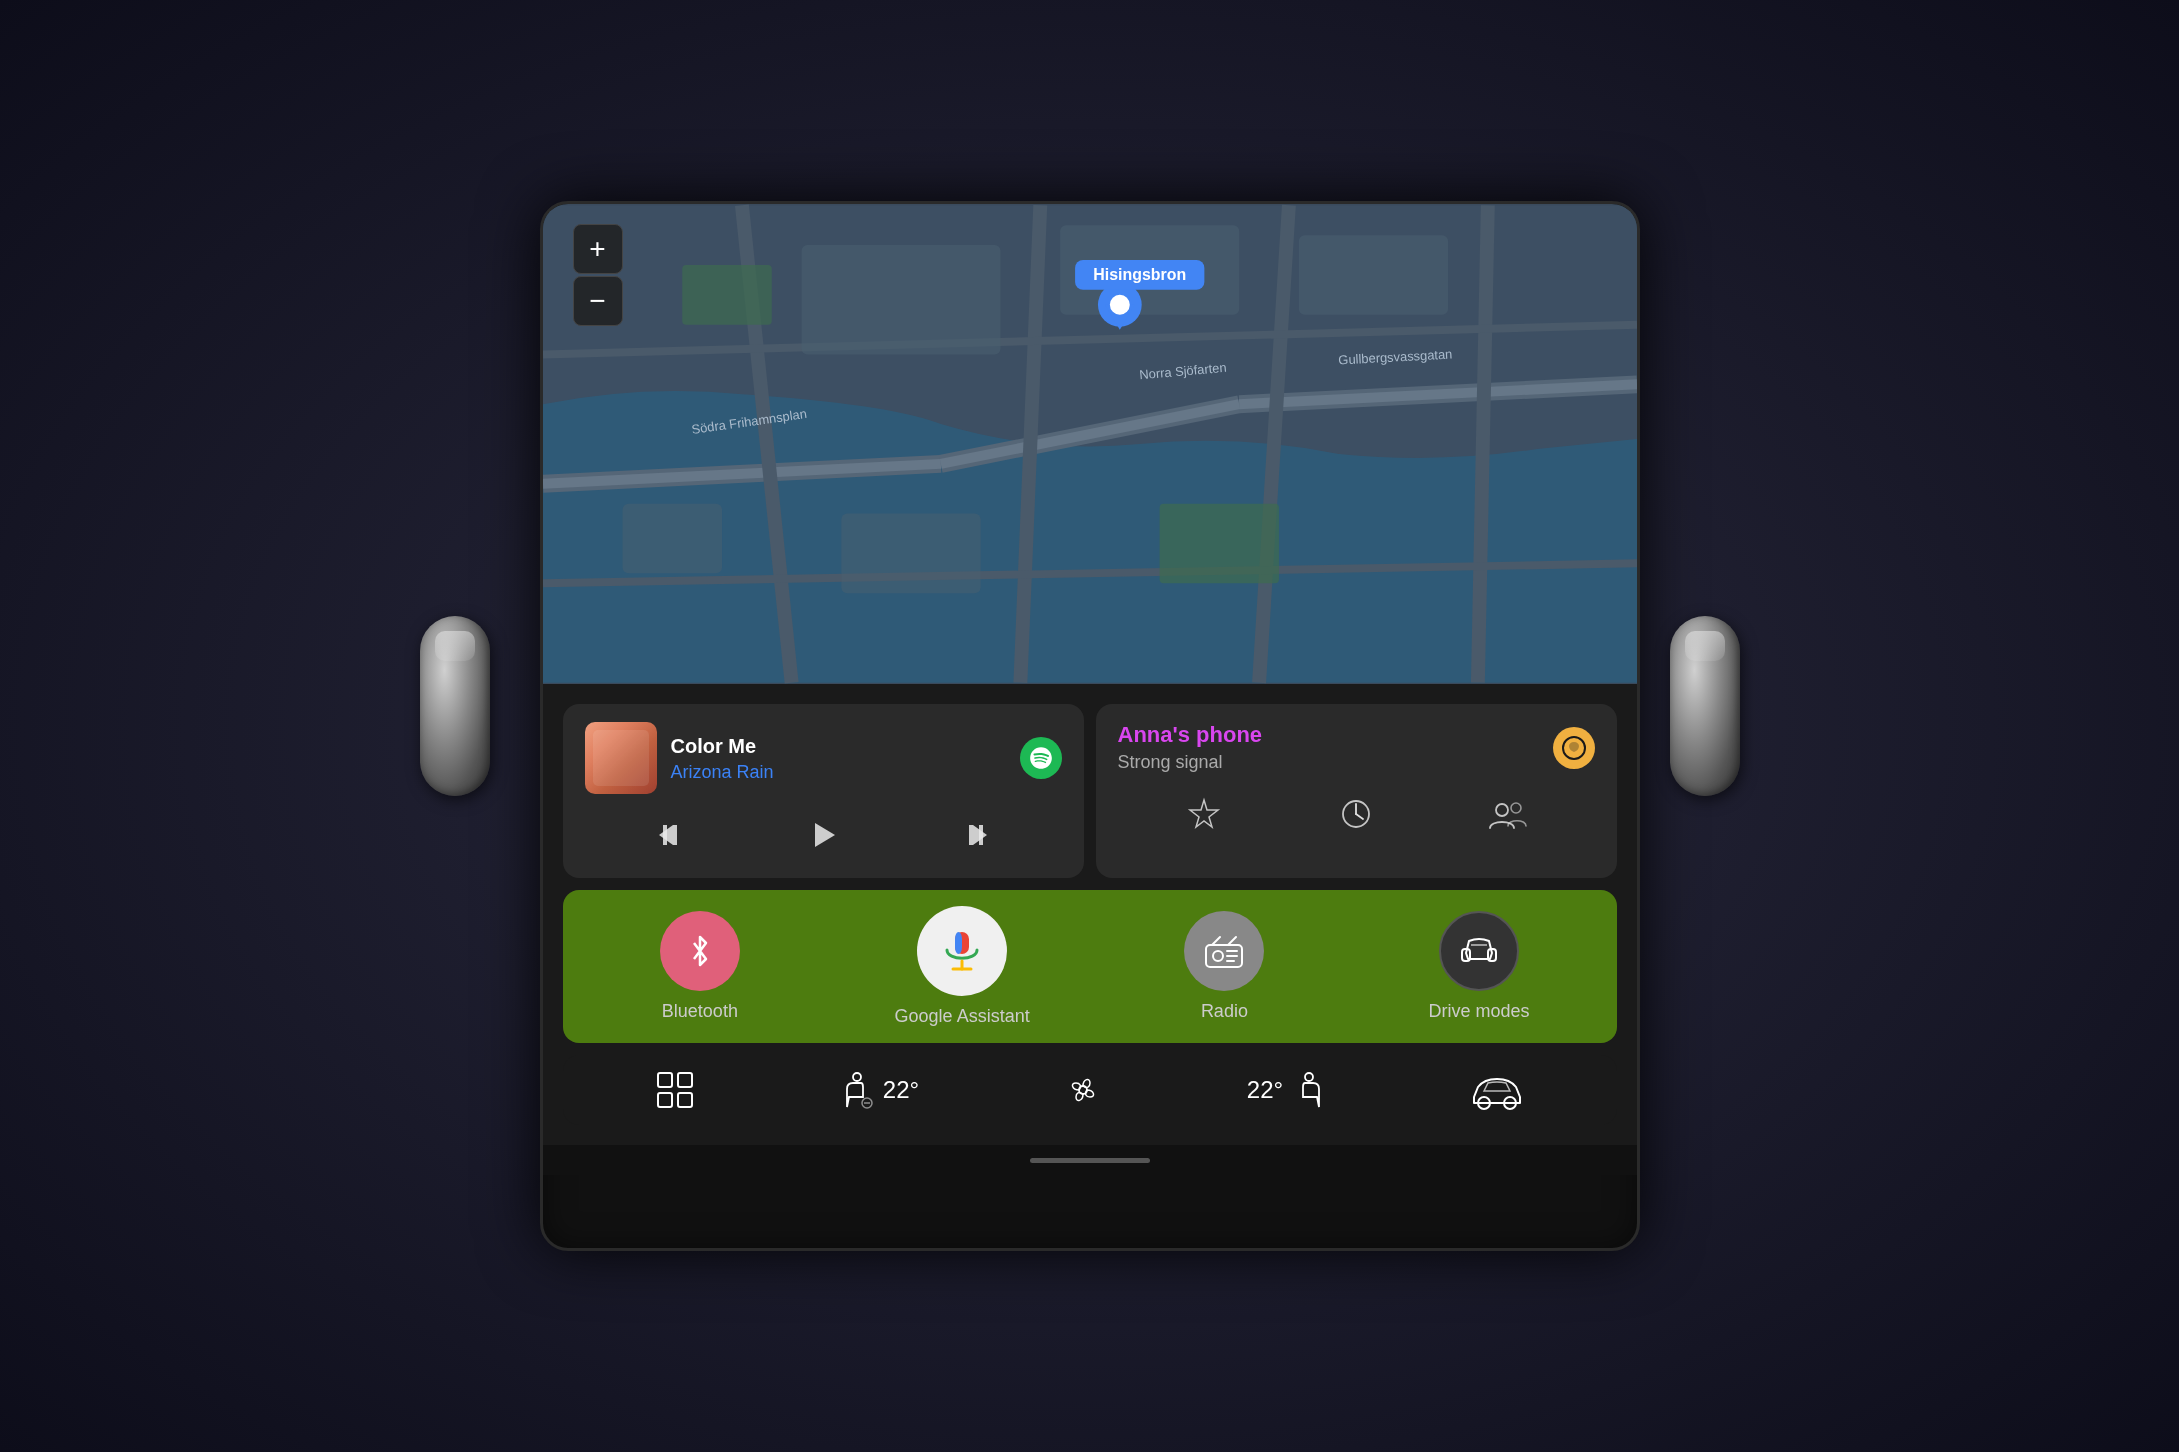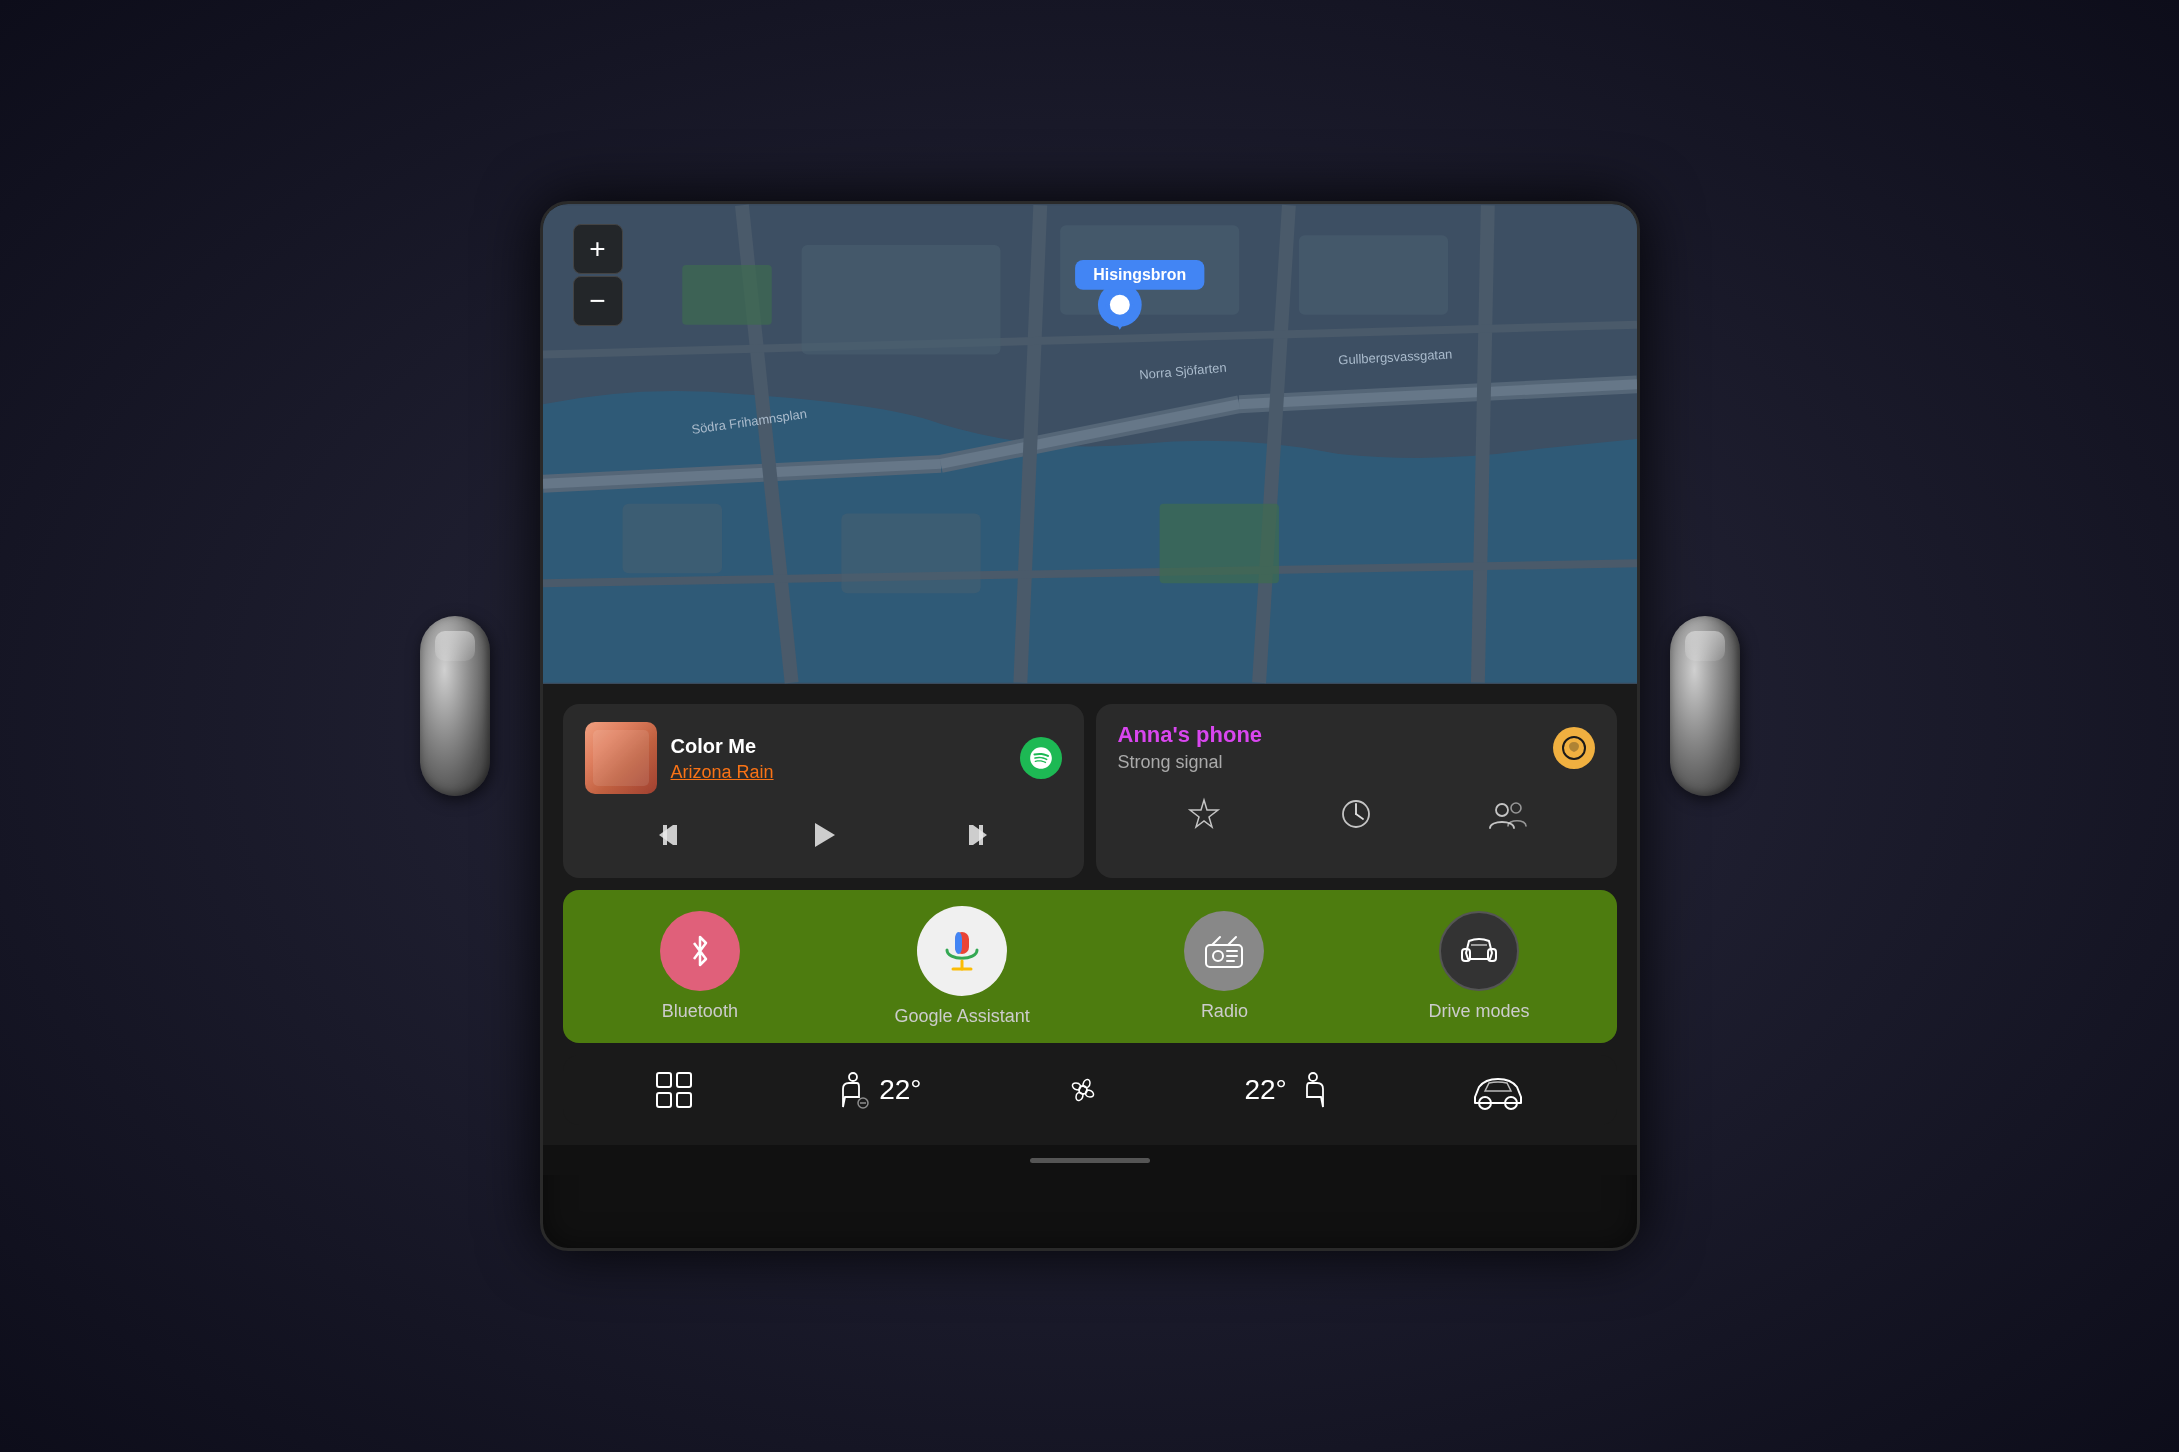--- a/index.html
+++ b/index.html
@@ -155,24 +155,23 @@
     .music-info {
       flex: 1;
     }
     .music-title {
       color: white;
       font-size: 20px;
       font-weight: 600;
       line-height: 1.2;
     }
     .music-artist {
-      color: #f97316;
+      color: #3b82f6;
       font-size: 18px;
       margin-top: 4px;
-      text-decoration: underline;
     }
     .spotify-icon {
       width: 42px;
       height: 42px;
       background: #1db954;
       border-radius: 50%;
       display: flex;
       align-items: center;
       justify-content: center;
       flex-shrink: 0;
@@ -300,21 +299,21 @@
     }
     .bottom-item {
       display: flex;
       align-items: center;
       gap: 8px;
       color: white;
       font-size: 20px;
       cursor: pointer;
     }
     .bottom-temp {
-      font-size: 28px;
+      font-size: 24px;
       font-weight: 500;
     }
 
     
     .home-indicator {
       height: 30px;
       display: flex;
       align-items: center;
       justify-content: center;
       background: #111;

